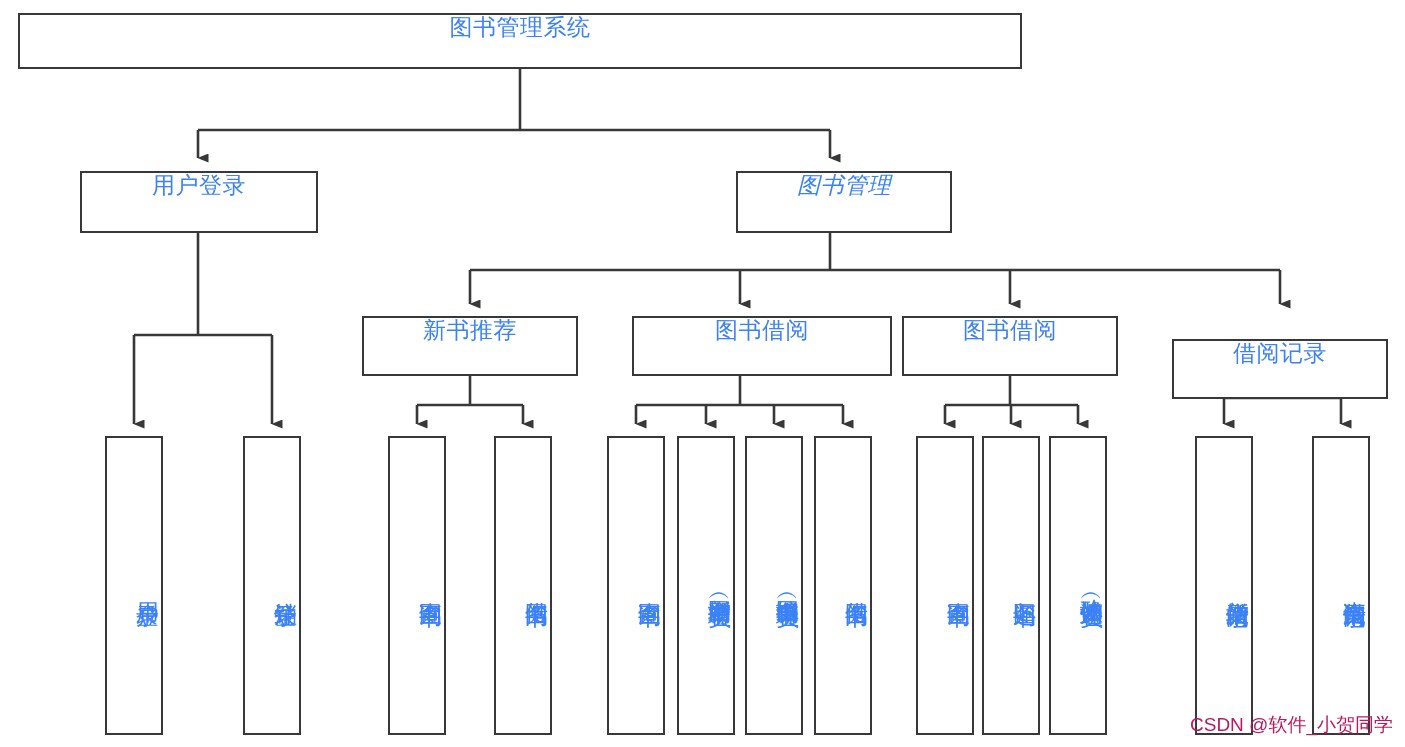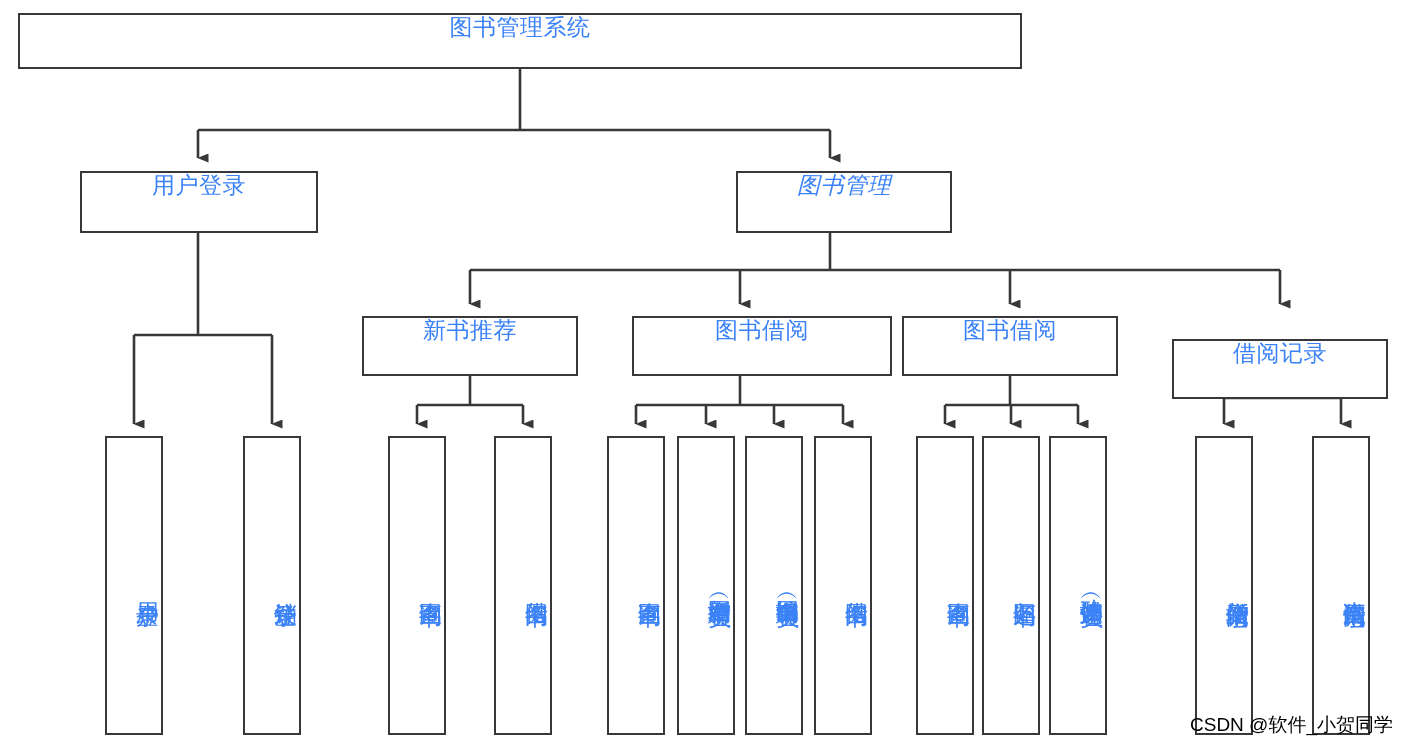--- a/index.html
+++ b/index.html
@@ -100,21 +100,21 @@
   .leaf {
     top: 436px;
     height: 299px;
     width: 58px;
   }
   .watermark {
     position: absolute;
     left: 1190px;
     top: 712px;
     font-size: 19px;
-    color: #000000;
+    color: #be185d;
     font-family: "Liberation Sans", "DejaVu Sans", sans-serif;
     white-space: nowrap;
   }
 </style>
 </head>
 <body>
 
 <div id="canvas">
 
   <svg id="connectors" viewBox="0 0 1405 747">

